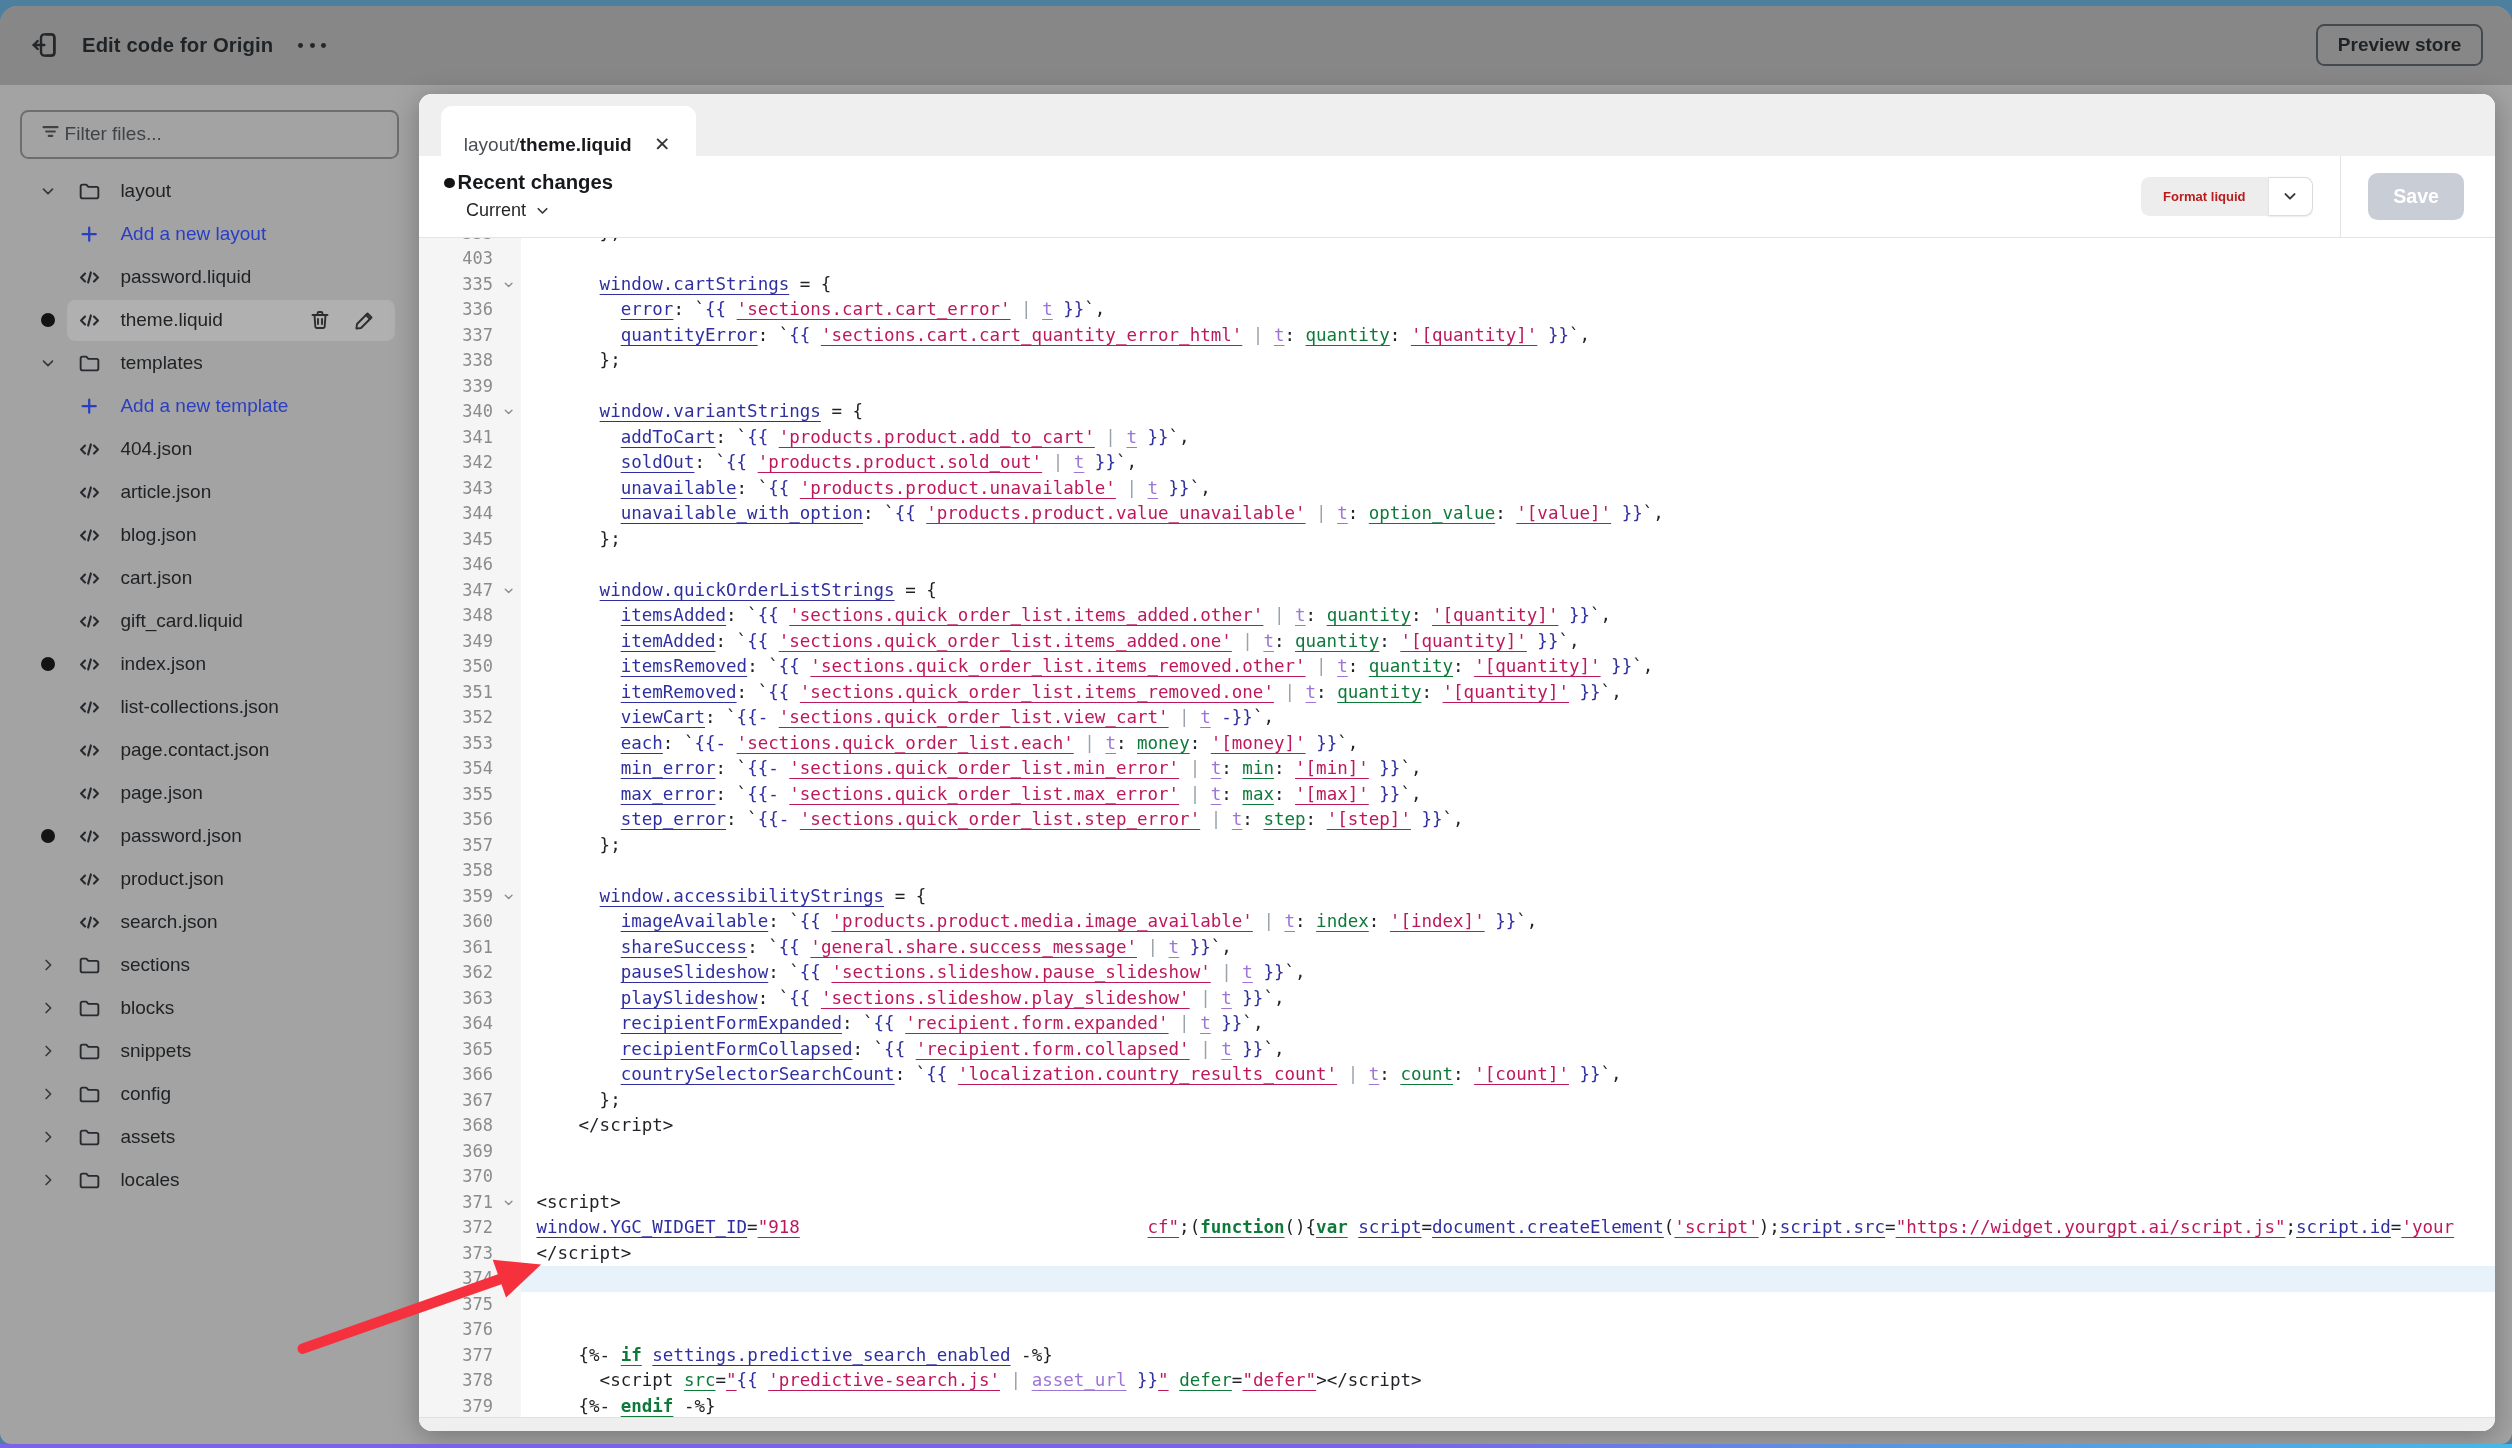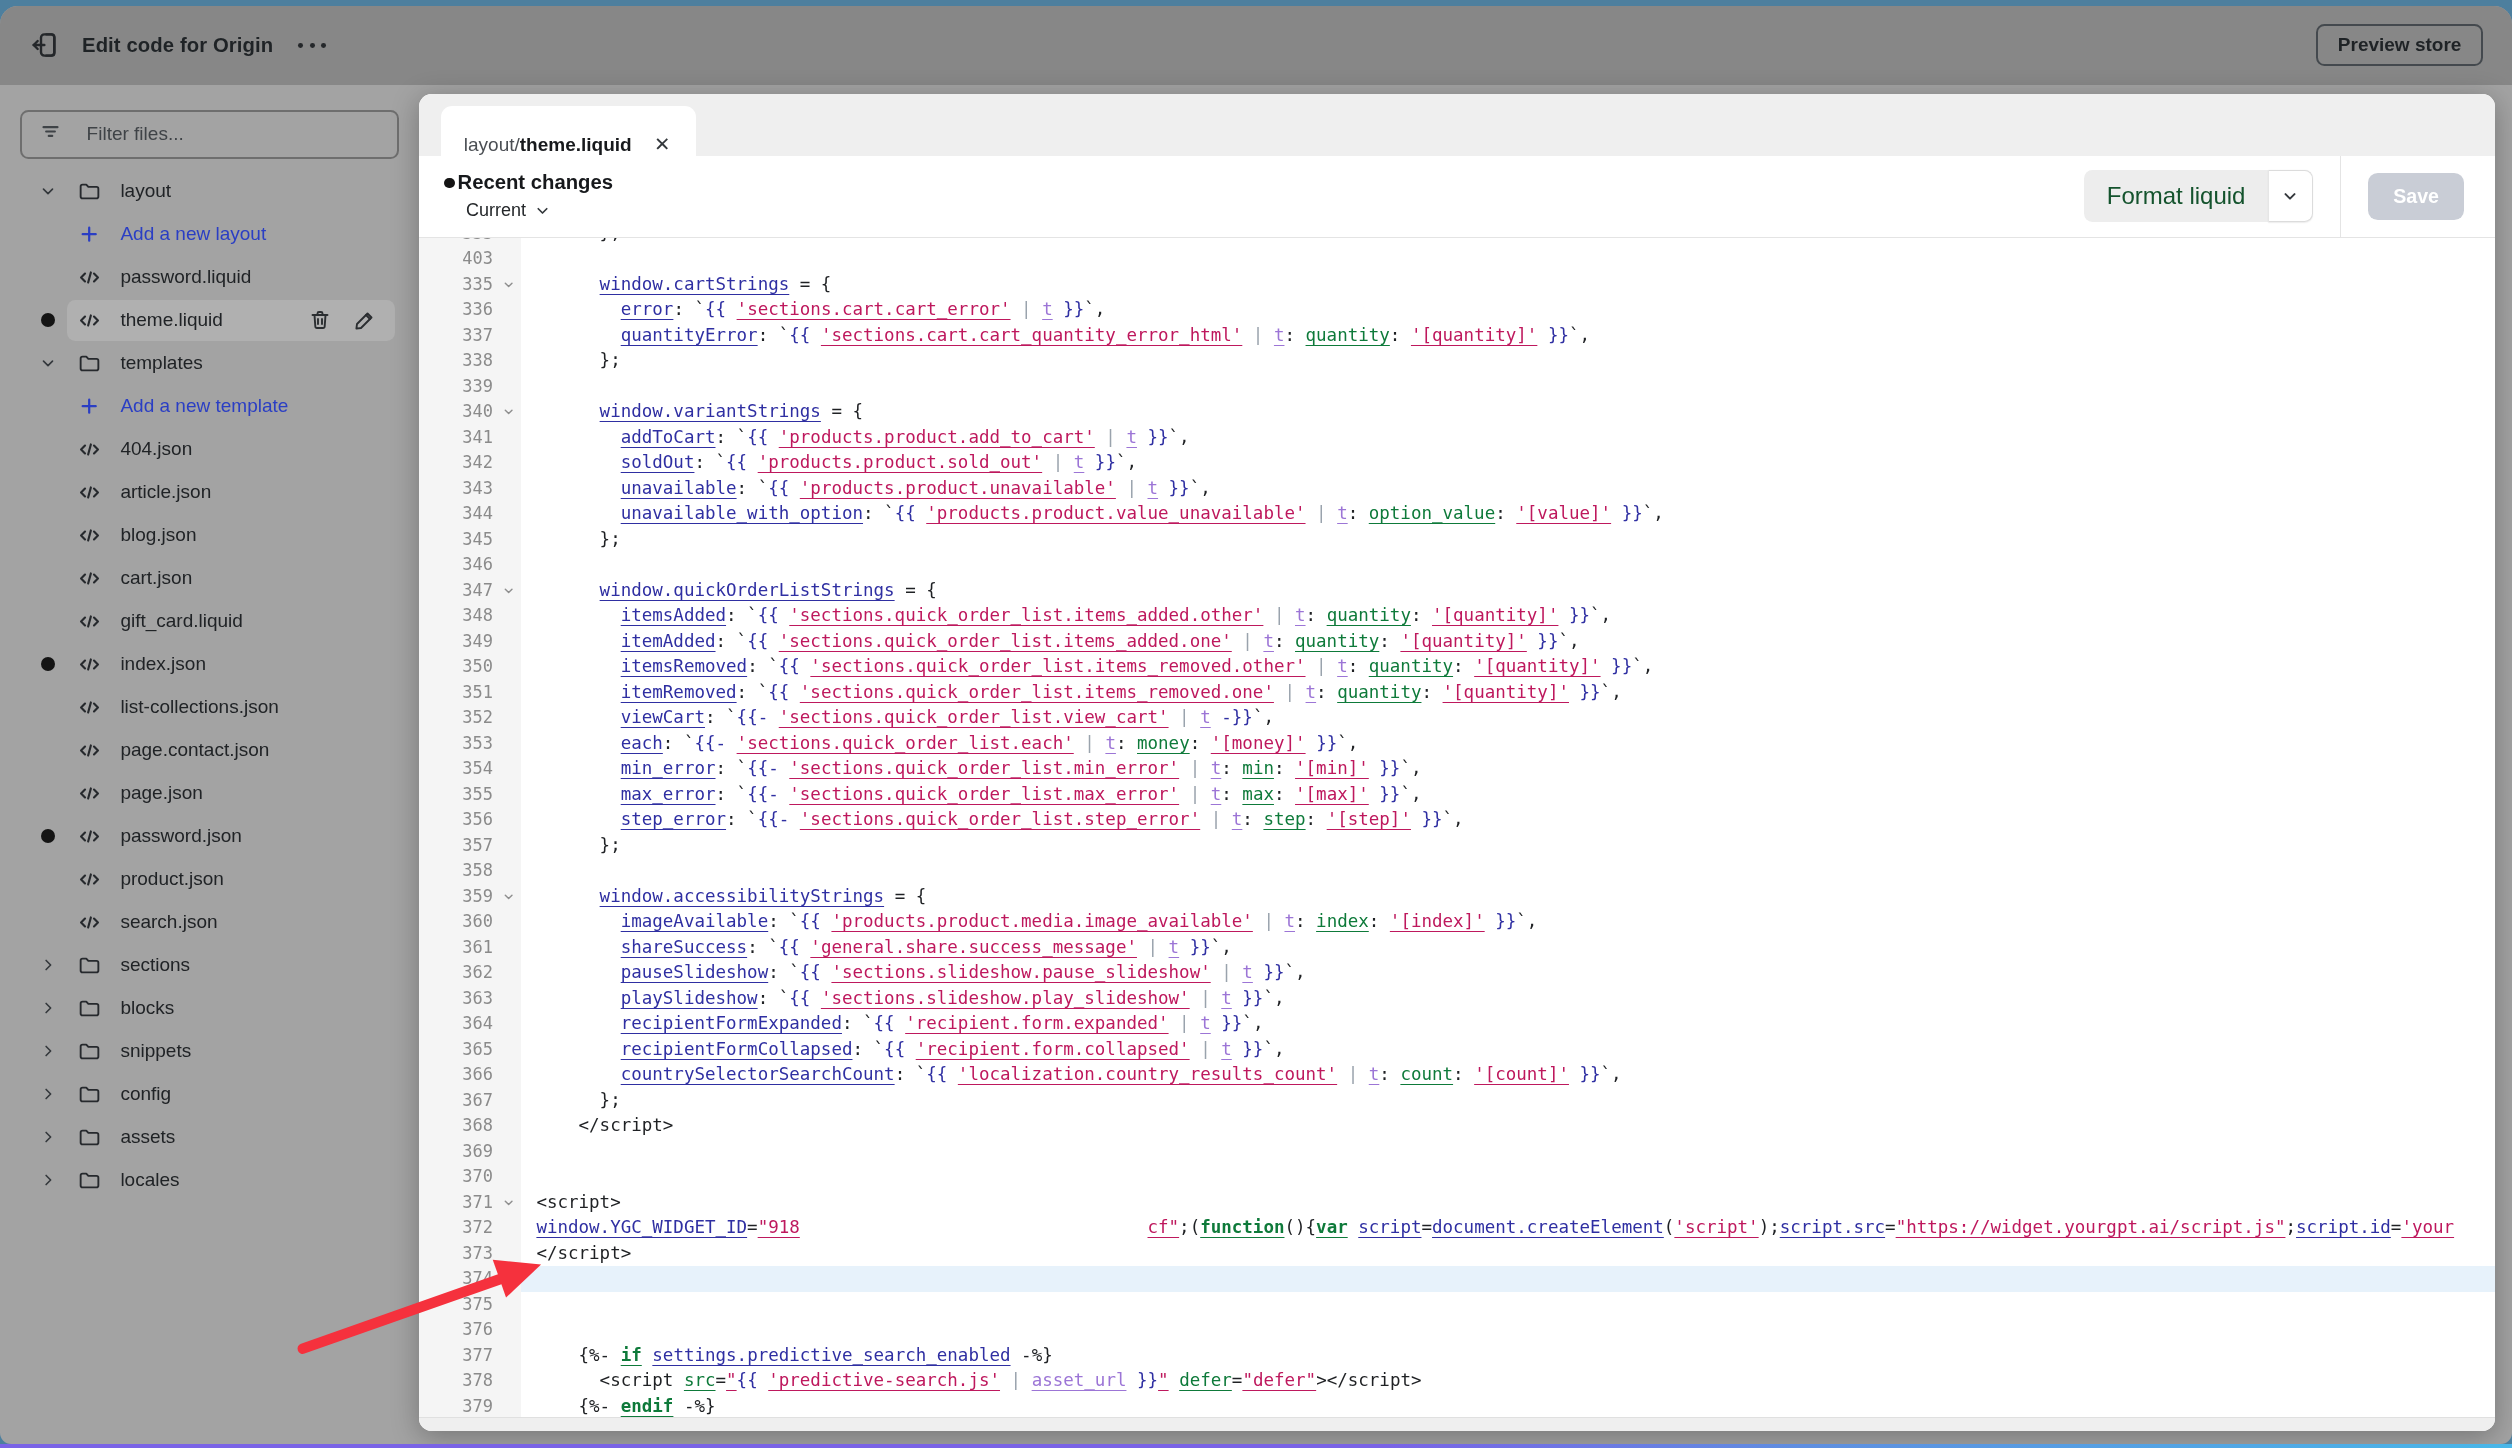--- a/index.html
+++ b/index.html
@@ -12,21 +12,21 @@
   .topbar .icon-btn{display:flex;align-items:center;justify-content:center;cursor:pointer}
   .tb-title{font-size:20.3px;font-weight:600;color:#1f2326;letter-spacing:0.1px}
   .tb-dots{display:flex;gap:6.3px;margin-left:4.2px;cursor:pointer}
   .tb-dots i{width:4.9px;height:4.9px;border-radius:50%;background:#24272a;display:block}
   .tb-spacer{flex:1}
   .preview-btn{border:2.1px solid #44494e;border-radius:8.4px;padding:8.4px 19.6px;font-size:19px;
                font-weight:600;color:#1f2326;cursor:pointer}
   
   .sidebar{position:absolute;top:79px;left:0;width:419px;bottom:0;overflow:hidden}
   .filter{margin:25px 19.6px 5.6px 19.6px;height:45px;border:2.1px solid #6e6e6e;border-radius:8.4px;
-          display:flex;align-items:center;gap:26px;padding:0 18px;color:#3f4347;font-size:19px}
+          display:flex;align-items:center;gap:4px;padding:0 18px;color:#3f4347;font-size:19px}
   .tree{padding:5.6px 8.4px 0 28px;font-size:19px;color:#202326}
   .trow{height:43px;display:flex;align-items:center;position:relative}
   .slot1{width:39px;flex:none;display:flex;align-items:center;justify-content:center}
   .pill{flex:1;display:flex;align-items:center;height:41px;border-radius:8.4px;margin-right:15.4px}
   .pill .slot2{width:45px;flex:none;display:flex;align-items:center;justify-content:center}
   .pill .lbl{margin-left:8.4px;white-space:nowrap}
   .trow.selected .pill{background:#b0b0b0}
   .trow.add .lbl{color:#2a3ec4}
   .mod-dot{width:14px;height:14px;border-radius:50%;background:#141414}
   .acts{margin-left:auto;display:flex;gap:21px;padding-right:18px}
@@ -40,21 +40,21 @@
   .tab .path{color:#4b4f54}.tab .fname{font-weight:700;color:#17191c}
   .tab .x{font-size:19.6px;color:#34383c;cursor:pointer;padding:0 2.8px}
   .cardheader{height:81px;border-bottom:0.7px solid #e4e4e4;display:flex;align-items:center;
               padding:0 31px 0 25px;flex:none}
   .rc-col{display:flex;flex-direction:column;gap:5.6px}
   .rc-top{display:flex;align-items:center;gap:3px;font-size:20.3px;font-weight:650;color:#17191c}
   .rc-dot{width:10.5px;height:10.5px;border-radius:50%;background:#141414}
   .cur-row{display:flex;align-items:center;gap:8.4px;margin-left:22px;font-size:18px;color:#24272a;cursor:pointer}
   .hd-spacer{flex:1}
   .format-group{display:flex;align-items:stretch}
-  .format-main{background:#ededed;color:#14532d;font-size:24px;font-weight:400;
+  .format-main{background:#ededed;color:#b91c1c;font-size:13px;font-weight:700;
                padding:12px 22.4px;border-radius:8.4px 0 0 8.4px}
   .format-chev{width:43px;background:#fff;border:1.4px solid #dcdcdc;border-left:0.7px solid #e6e6e6;
                border-radius:0 8.4px 8.4px 0;display:flex;align-items:center;justify-content:center;
                box-shadow:0 0.7px 1.4px rgba(0,0,0,.08);cursor:pointer}
   .vdiv{width:1.4px;background:#e4e4e4;align-self:stretch;margin:0 27px}
   .save-btn{background:#c9cdd6;color:#fff;font-size:19.6px;font-weight:700;padding:12px 25px;
             border-radius:9.8px;border:none}
   
   .codearea{flex:1;overflow:hidden;font-family:"DejaVu Sans Mono",monospace;
             font-size:17.5px;line-height:25.5px;position:relative}

